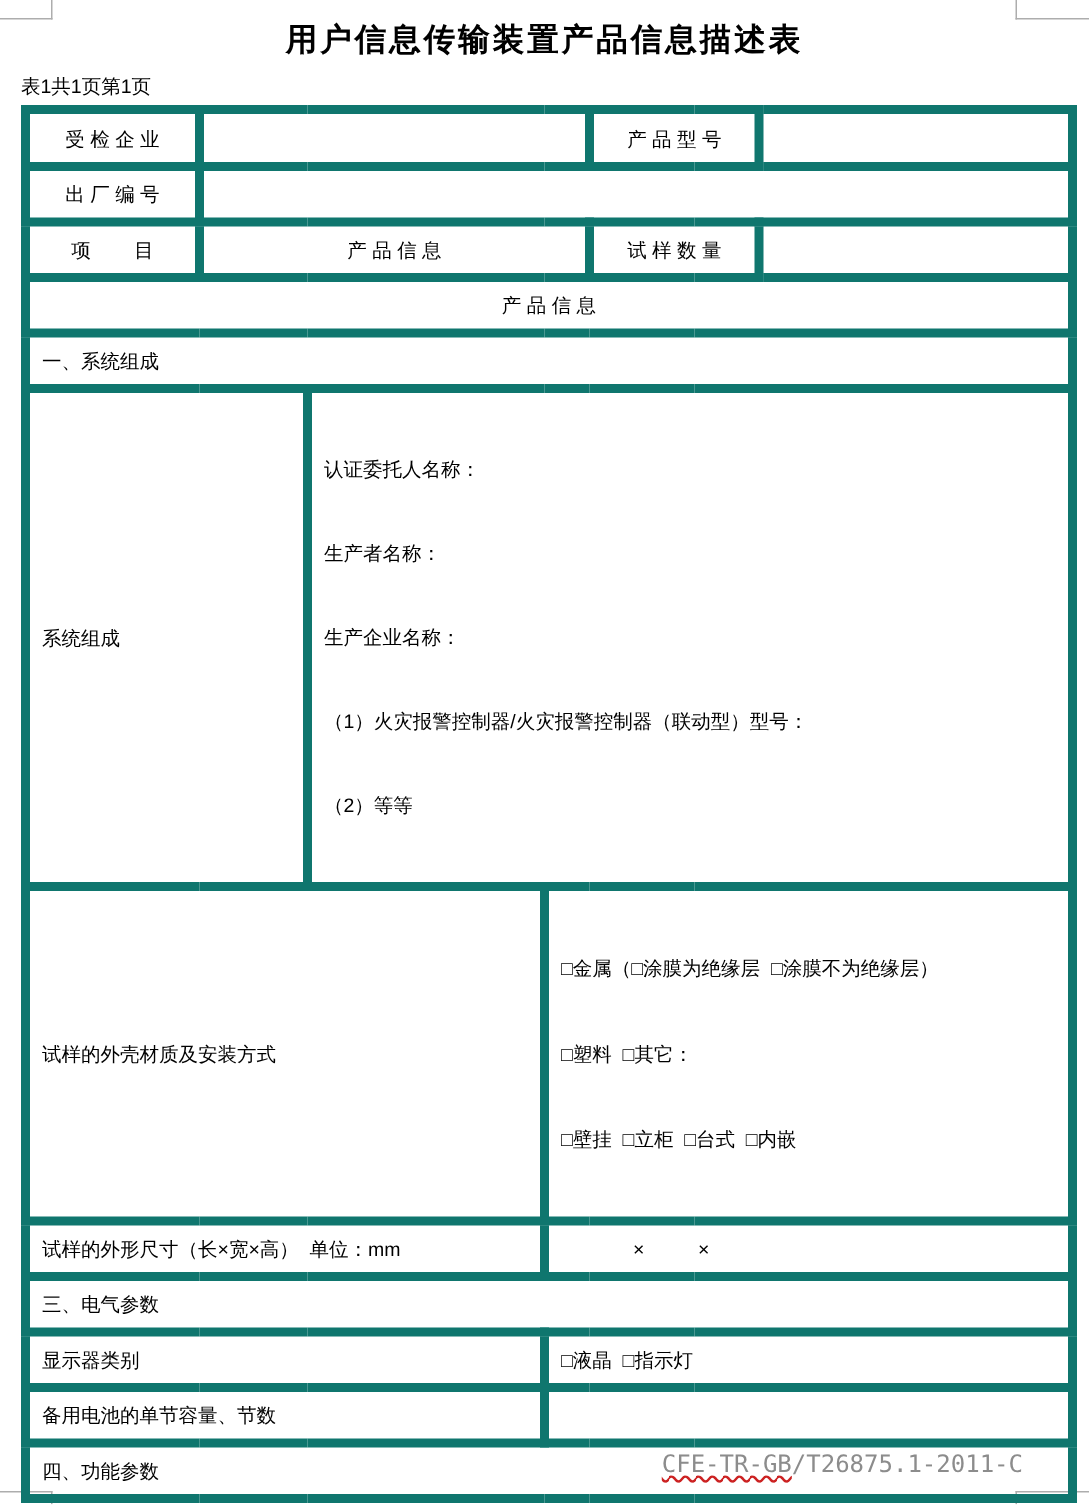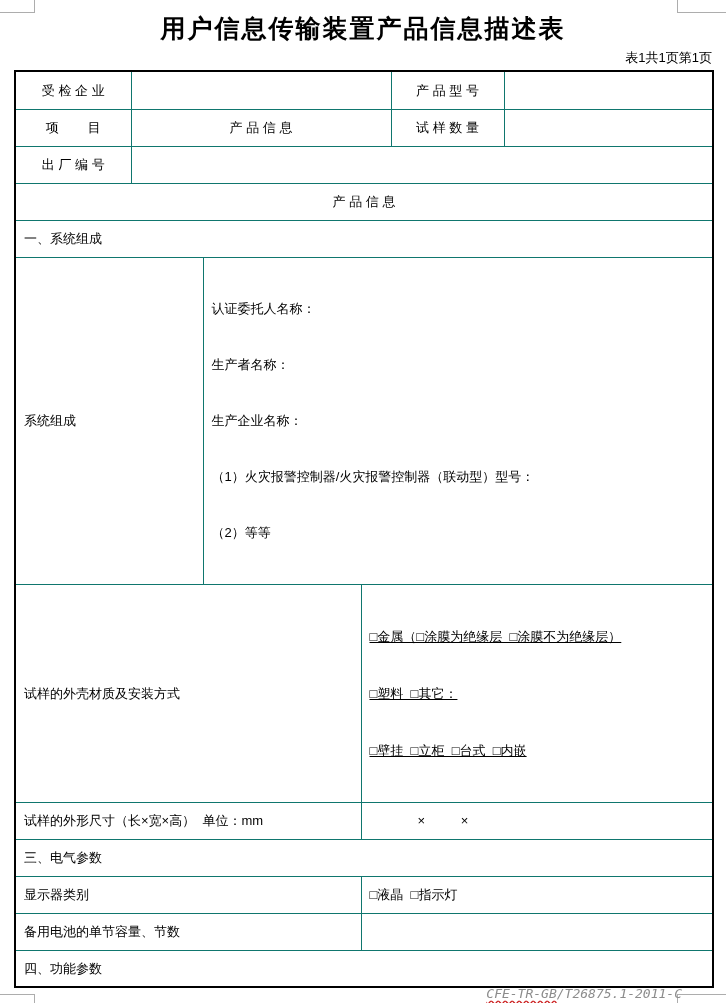--- a/index.html
+++ b/index.html
@@ -9,45 +9,45 @@
   }
   
   .crop { position:absolute; }
   .crop-tl { top:0; left:0;  width:34px; height:12px; border-right:1px solid #adadad; border-bottom:1px solid #adadad; }
   .crop-tr { top:0; right:0; width:48px; height:12px; border-left:1px solid #adadad;  border-bottom:1px solid #adadad; }
   .crop-bl { bottom:0; left:0;  width:34px; height:8px; border-right:1px solid #adadad; border-top:1px solid #adadad; }
   .crop-br { bottom:0; right:0; width:48px; height:8px; border-left:1px solid #adadad;  border-top:1px solid #adadad; }
 
   .doc-title {
     position:absolute; top:12px; left:0; width:726px; text-align:center;
-    font-size:25px; font-weight:bold; letter-spacing:2px; white-space:pre;
+    font-size:21px; font-weight:bold; letter-spacing:2px; white-space:pre;
   }
   .meta-row {
     position:absolute; top:49px; left:14px; width:698px;
-    display:flex; justify-content:flex-end; font-size:13px;
+    display:flex; justify-content:flex-start; font-size:13px;
   }
   table.form {
     position:absolute; top:70px; left:14px; width:698px;
     border-collapse:collapse; table-layout:fixed;
     border:2px solid #000;
   }
   td {
-    border:1px solid #0f766e; font-size:13px; padding:2px 8px;
+    border:6px solid #0f766e; font-size:13px; padding:2px 8px;
     vertical-align:middle; white-space:pre-wrap; overflow:hidden;
     line-height:19px;
   }
   td.c { text-align:center; }
   td.multiline { padding-top:4px; padding-bottom:4px; }
   td.multiline div { line-height:18px; }
-  td.opts div { line-height:19px;text-decoration:underline; }
+  td.opts div { line-height:19px; }
   td.size-val { padding-left:56px; letter-spacing:2px; }
   .doc-footer {
-    position:absolute; top:986px; right:44px;
-    font-family:"DejaVu Sans Mono", monospace; font-size:13px; color:#8c8c8c;
-    letter-spacing:0px; white-space:pre;font-style:italic;
+    position:absolute; top:966px; right:44px;
+    font-family:"DejaVu Sans Mono", monospace; font-size:16px; color:#8c8c8c;
+    letter-spacing:0px; white-space:pre;
   }
   .wavy {
     text-decoration-line:underline;
     text-decoration-style:wavy;
     text-decoration-color:#cc2222;
     text-underline-offset:2px;
   }
 </style>
 </head>
 <body>
@@ -80,29 +80,29 @@
 
     <tbody>
         <tr style="height:38px">
       <td class="c">受 检 企 业</td>
       <td colspan="3"></td>
       <td colspan="2" class="c">产 品 型 号</td>
       <td colspan="2"></td>
     </tr>
 
     <tr style="height:37px">
+      <td class="c">出 厂 编 号</td>
+      <td colspan="7"></td>
+    </tr>
+
+    <tr style="height:37px">
       <td class="c">项        目</td>
       <td colspan="3" class="c">产 品 信 息</td>
       <td colspan="2" class="c">试 样 数 量</td>
       <td colspan="2"></td>
-    </tr>
-
-    <tr style="height:37px">
-      <td class="c">出 厂 编 号</td>
-      <td colspan="7"></td>
     </tr>
 
     <tr style="height:37px">
       <td colspan="8" class="c">产 品 信 息</td>
     </tr>
 
     <tr style="height:37px">
       <td colspan="8">一、系统组成</td>
     </tr>
 

